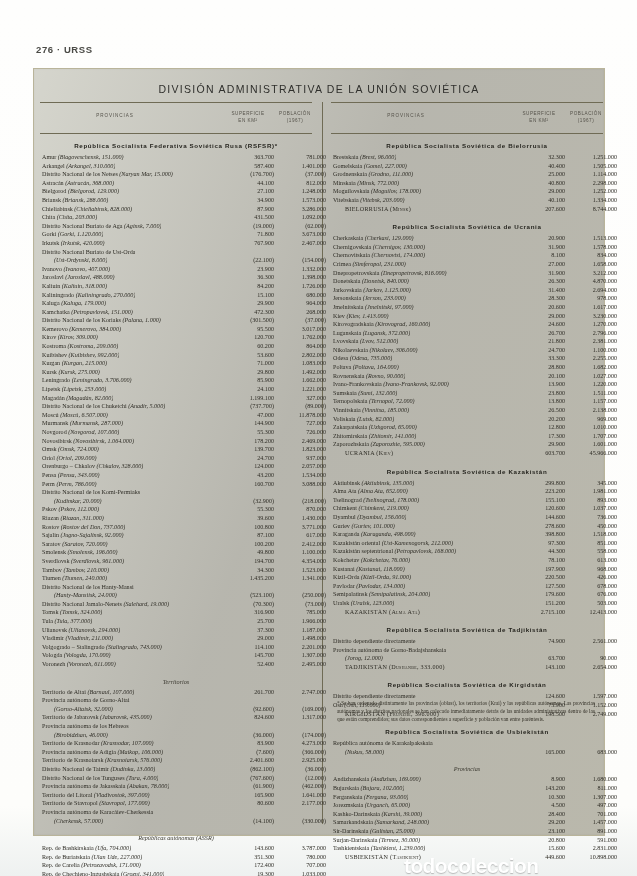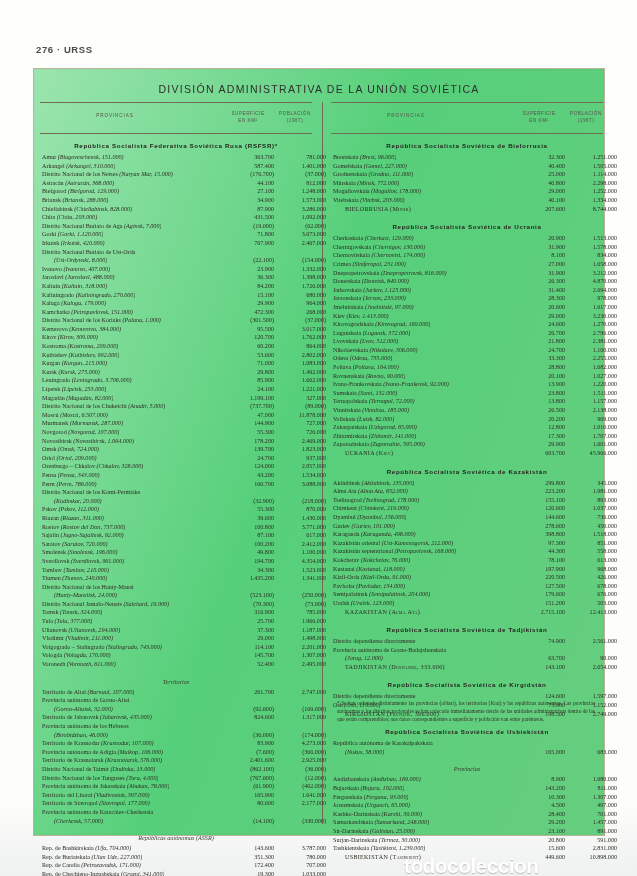--- a/index.html
+++ b/index.html
@@ -4,21 +4,21 @@
 <style>
   html,body{margin:0;padding:0;background:#ffffff;}
   body{width:637px;height:876px;position:relative;font-family:"Liberation Serif",serif;
        background:linear-gradient(180deg,#fefefd 0%,#fdfdfb 92%,#eef1f0 100%);}
   #page{position:absolute;left:0;top:0;width:637px;height:876px;overflow:hidden;margin-top:16px;}
 
   .folio{position:absolute;left:36px;top:28px;font-family:"Liberation Sans",sans-serif;
          font-size:9.5px;letter-spacing:.6px;color:#4a4a46;font-weight:600;}
 
   .sheet{position:absolute;left:33px;top:52px;width:572px;height:768px;
-         background:#22c55e;border:1px solid #b9b49a;box-sizing:border-box;
+         background:#a3a3a3;border:1px solid #b9b49a;box-sizing:border-box;
          box-shadow:0 0 2px rgba(0,0,0,.12) inset;}
   .sheet:before{content:"";position:absolute;inset:0;
     background:linear-gradient(110deg,rgba(255,255,240,.55),rgba(242,238,205,.25) 45%,rgba(228,223,188,.35));
     pointer-events:none;}
 
   .title{position:absolute;left:0;top:14px;width:100%;text-align:center;
          font-family:"Liberation Sans",sans-serif;font-size:10.5px;letter-spacing:1.3px;
          color:#2f2f2c;}
 
   .rule{position:absolute;background:#6f6b55;height:1px;}

